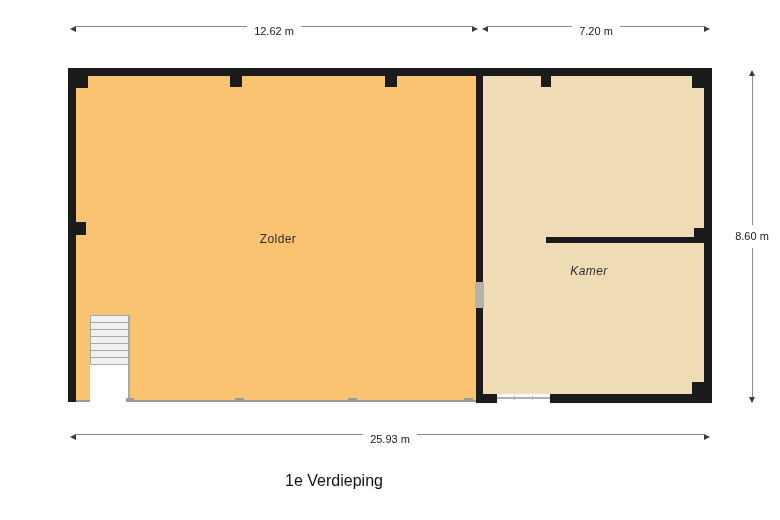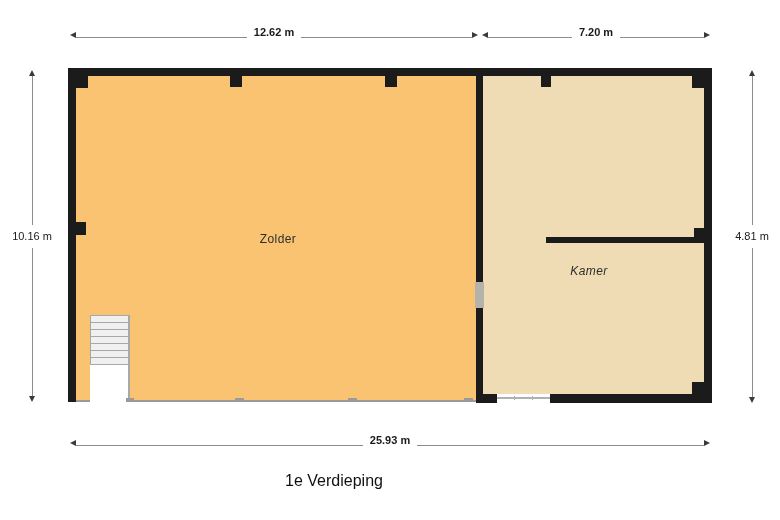--- a/index.html
+++ b/index.html
@@ -45,21 +45,21 @@
   .window { background:#ffffff; }
   .window .pane {
     position:absolute; left:0; right:0; top:3px; height:2px;
     background:var(--window-line,#b0b0b0);
   }
   .window .mull { position:absolute; top:2px; width:1px; height:4px; background:var(--window-line,#b0b0b0); }
 
   .door-opening { background:var(--door-opening,#b5b2ab); }
 
   
-  .dim-h { display:flex; align-items:flex-end;font-weight:bold; }
+  .dim-h { display:flex; align-items:flex-start; }
   .dim-h .line { flex:1; height:1px; background:var(--dim-line,#8c8c8c); }
   .dim-v { display:flex; flex-direction:column; align-items:center; }
   .dim-v .line { flex:1; width:1px; background:var(--dim-line,#8c8c8c); }
   .dim-label {
     font-size:11px; color:var(--dim-text,#1a1a1a);
     white-space:nowrap; line-height:1;
   }
   .dim-h .dim-label { padding:0 7px; }
   .dim-v .dim-label { padding:6px 0; background:#ffffff; z-index:2; }
   .arr { width:0; height:0; flex:none; }
@@ -128,32 +128,25 @@
   </div>
 
   <div class="abs dim-h" style="left:482px; top:26px; width:228px; height:12px;">
     <span class="arr arr-left"></span>
     <span class="line"></span>
     <span class="dim-label">7.20 m</span>
     <span class="line"></span>
     <span class="arr arr-right"></span>
   </div>
 
-  <div class="abs dim-v" style="left:26px; top:70px; width:12px; height:332px;">
-    <span class="arr arr-up"></span>
-    <span class="line"></span>
-    <span class="dim-label">10.16 m</span>
-    <span class="line"></span>
-    <span class="arr arr-down"></span>
-  </div>
 
   <div class="abs dim-v" style="left:746px; top:70px; width:12px; height:333px;">
     <span class="arr arr-up"></span>
     <span class="line"></span>
-    <span class="dim-label">4.81 m</span>
+    <span class="dim-label">8.60 m</span>
     <span class="line"></span>
     <span class="arr arr-down"></span>
   </div>
 
   <div class="abs dim-h" style="left:70px; top:434px; width:640px; height:12px;">
     <span class="arr arr-left"></span>
     <span class="line"></span>
     <span class="dim-label">25.93 m</span>
     <span class="line"></span>
     <span class="arr arr-right"></span>

